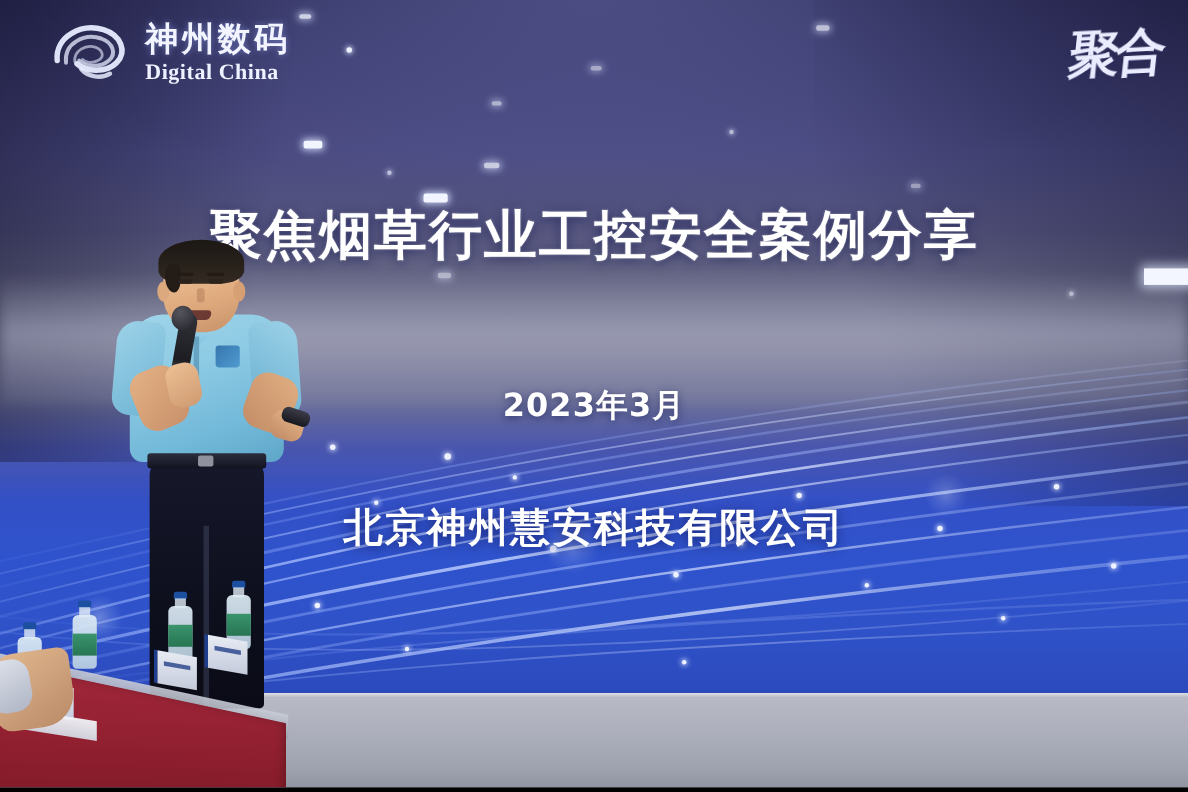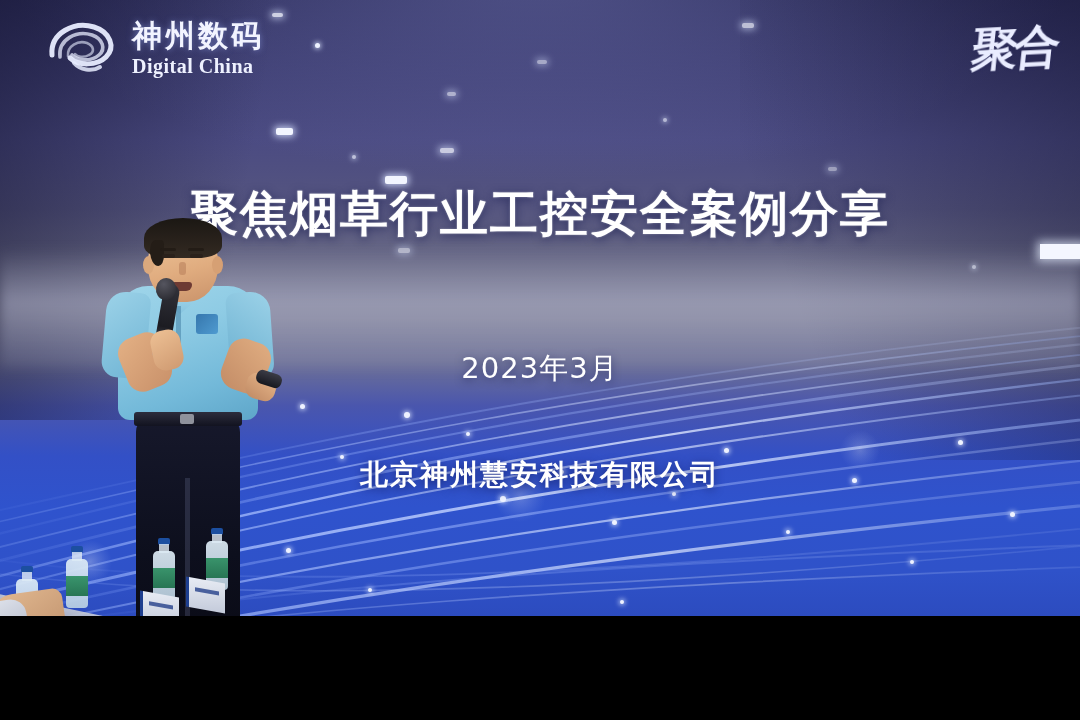--- a/index.html
+++ b/index.html
@@ -1,17 +1,17 @@
 <!DOCTYPE html>
 <html><head>
 <meta charset="utf-8">
 <style>
   html,body{margin:0;padding:0;background:#000;}
   #stage{
-    position:relative;width:1080px;height:616px;overflow:hidden;
+    position:relative;width:1080px;height:716px;overflow:hidden;
     font-family:"DejaVu Sans","Liberation Sans",sans-serif;
     background:#737373;
   }
 
   
   .led{position:absolute;left:0;top:0;width:1080px;height:634px;overflow:hidden;}
   .led-base{
     position:absolute;inset:0;
     background:
       linear-gradient(180deg,
@@ -79,26 +79,26 @@
       text-shadow:0 1px 4px rgba(30,30,80,.6);}
 
   
   .slide-title{
     position:absolute;left:0;top:182px;width:100%;text-align:center;
     font-size:48px;font-weight:700;color:#ffffff;letter-spacing:2px;
     text-shadow:0 2px 10px rgba(25,30,80,.75), 0 0 2px rgba(255,255,255,.6);
   }
   .slide-date{
     position:absolute;left:0;top:349px;width:100%;text-align:center;
-    font-size:29px;font-weight:400;color:#ffffff;letter-spacing:1px;
+    font-size:29px;font-weight:700;color:#ffffff;letter-spacing:1px;
     text-shadow:0 2px 8px rgba(30,35,90,.7);
   }
   .slide-company{
     position:absolute;left:0;top:456px;width:100%;text-align:center;
-    font-size:28px;font-weight:700;color:#ffffff;letter-spacing:2px;
+    font-size:36px;font-weight:700;color:#ffffff;letter-spacing:2px;
     text-shadow:0 2px 10px rgba(20,30,100,.8);
   }
 
   
   .floor{
     position:absolute;left:0;top:630px;width:1080px;height:90px;
     background:linear-gradient(180deg,#b9bcc6 0%,#aeb1bd 35%,#9fa3b0 75%,#8e929f 100%);
   }
   .floor-edge{position:absolute;left:0;top:630px;width:1080px;height:4px;
     background:linear-gradient(180deg,rgba(255,255,255,.55),rgba(140,150,180,0));}

